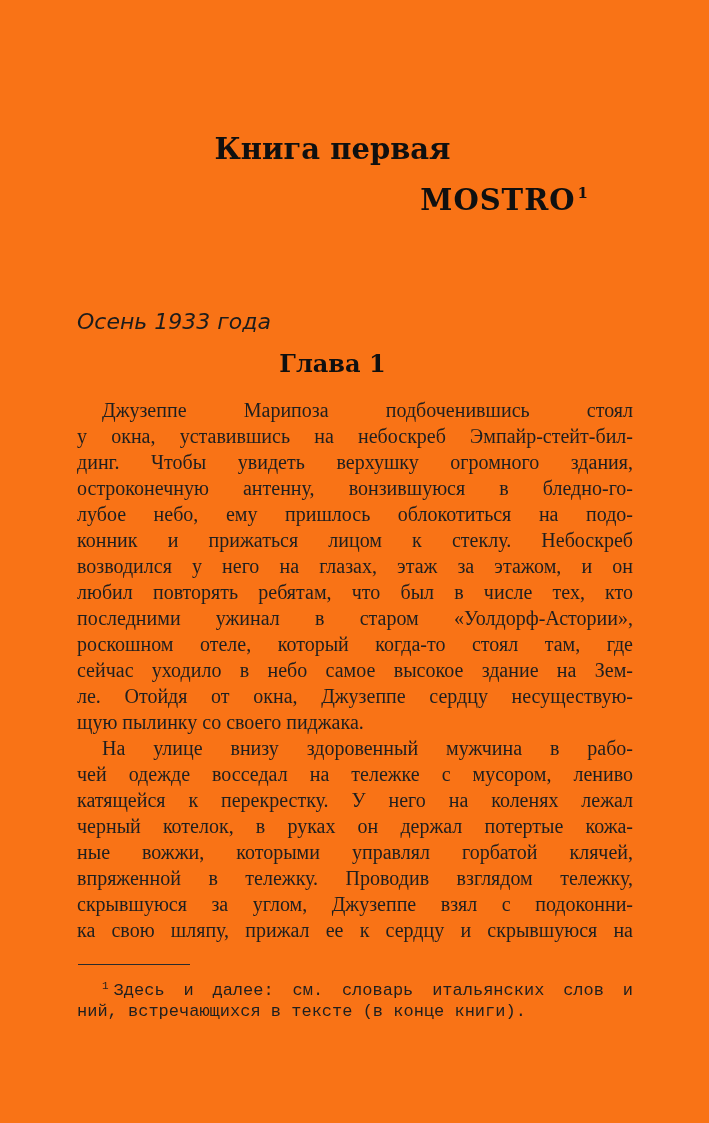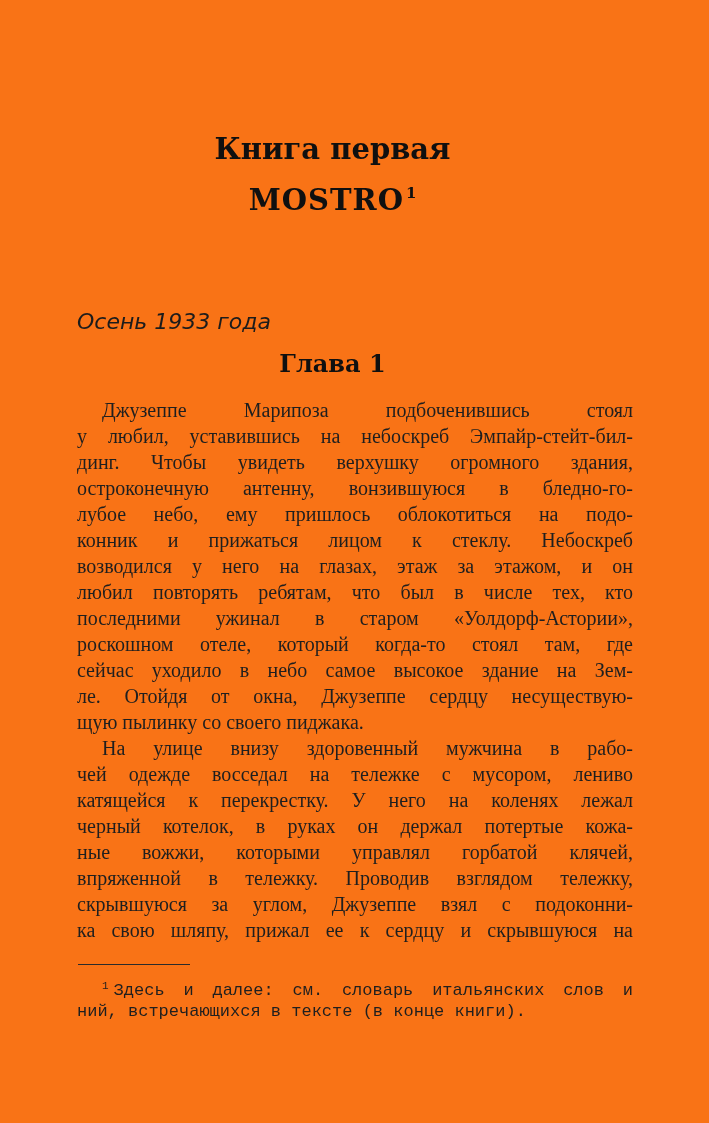--- a/index.html
+++ b/index.html
@@ -29,20 +29,21 @@
     color: #101010;
   }
   .part-title {
     font-size: 29px;
     line-height: 44px;
   }
   .part-subtitle {
     font-size: 29px;
     line-height: 44px;
     letter-spacing: 1px;
+    text-align: right;
   }
   .part-subtitle sup {
     font-size: 15px;
     font-weight: bold;
     letter-spacing: 0;
     vertical-align: 12px;
     margin-left: 2px;
   }
   
   .date-line {
@@ -124,21 +125,21 @@
       <div class="part-title">Книга первая</div>
       <div class="part-subtitle"><span>MOSTRO</span><sup>1</sup></div>
     </div>
 
     <div class="date-line">Осень 1933 года</div>
 
     <div class="chapter-title">Глава 1</div>
 
     <div class="body-text">
       <div class="bl jl indent">Джузеппе Марипоза подбоченившись стоял</div>
-      <div class="bl jl">у любил, уставившись на небоскреб Эмпайр-стейт-бил-</div>
+      <div class="bl jl">у окна, уставившись на небоскреб Эмпайр-стейт-бил-</div>
       <div class="bl jl">динг. Чтобы увидеть верхушку огромного здания,</div>
       <div class="bl jl">остроконечную антенну, вонзившуюся в бледно-го-</div>
       <div class="bl jl">лубое небо, ему пришлось облокотиться на подо-</div>
       <div class="bl jl">конник и прижаться лицом к стеклу. Небоскреб</div>
       <div class="bl jl">возводился у него на глазах, этаж за этажом, и он</div>
       <div class="bl jl">любил повторять ребятам, что был в числе тех, кто</div>
       <div class="bl jl">последними ужинал в старом «Уолдорф-Астории»,</div>
       <div class="bl jl">роскошном отеле, который когда-то стоял там, где</div>
       <div class="bl jl">сейчас уходило в небо самое высокое здание на Зем-</div>
       <div class="bl jl">ле. Отойдя от окна, Джузеппе сердцу несуществую-</div>

